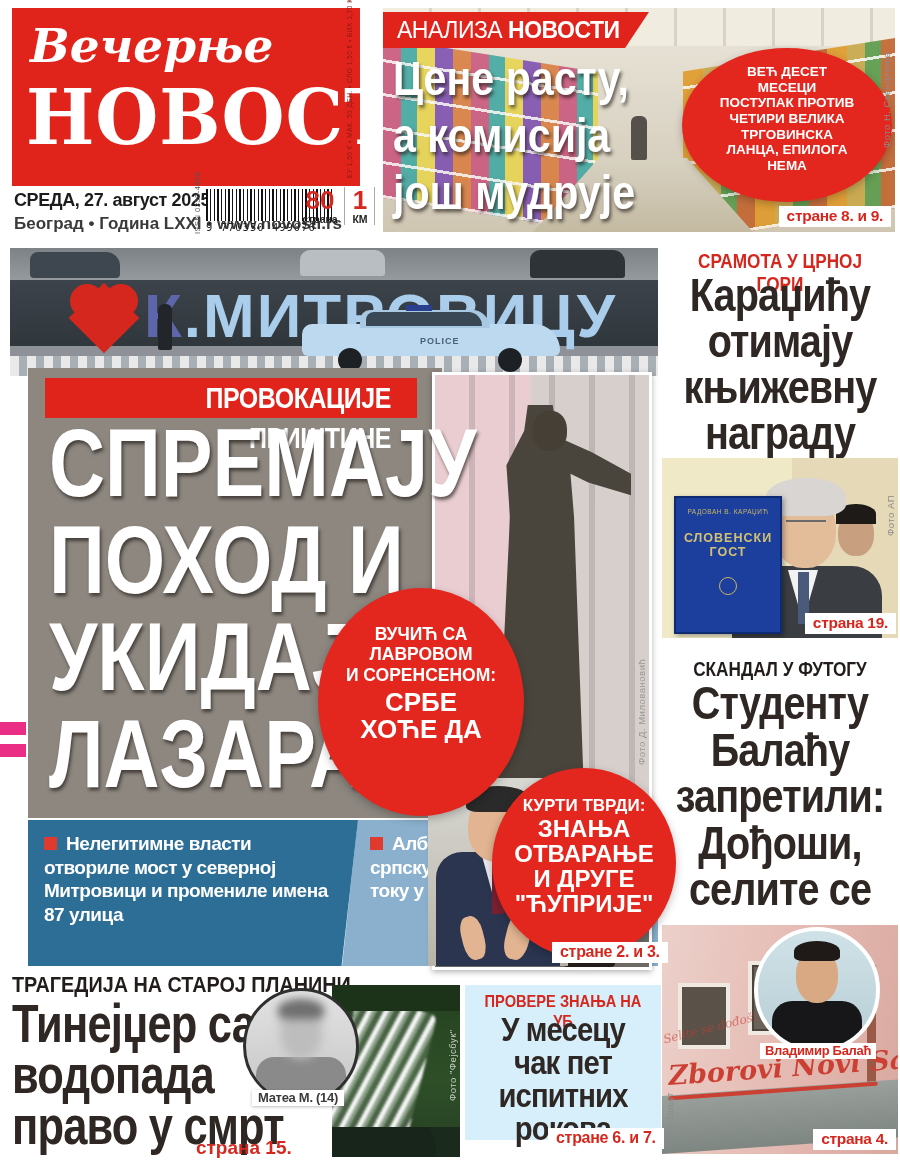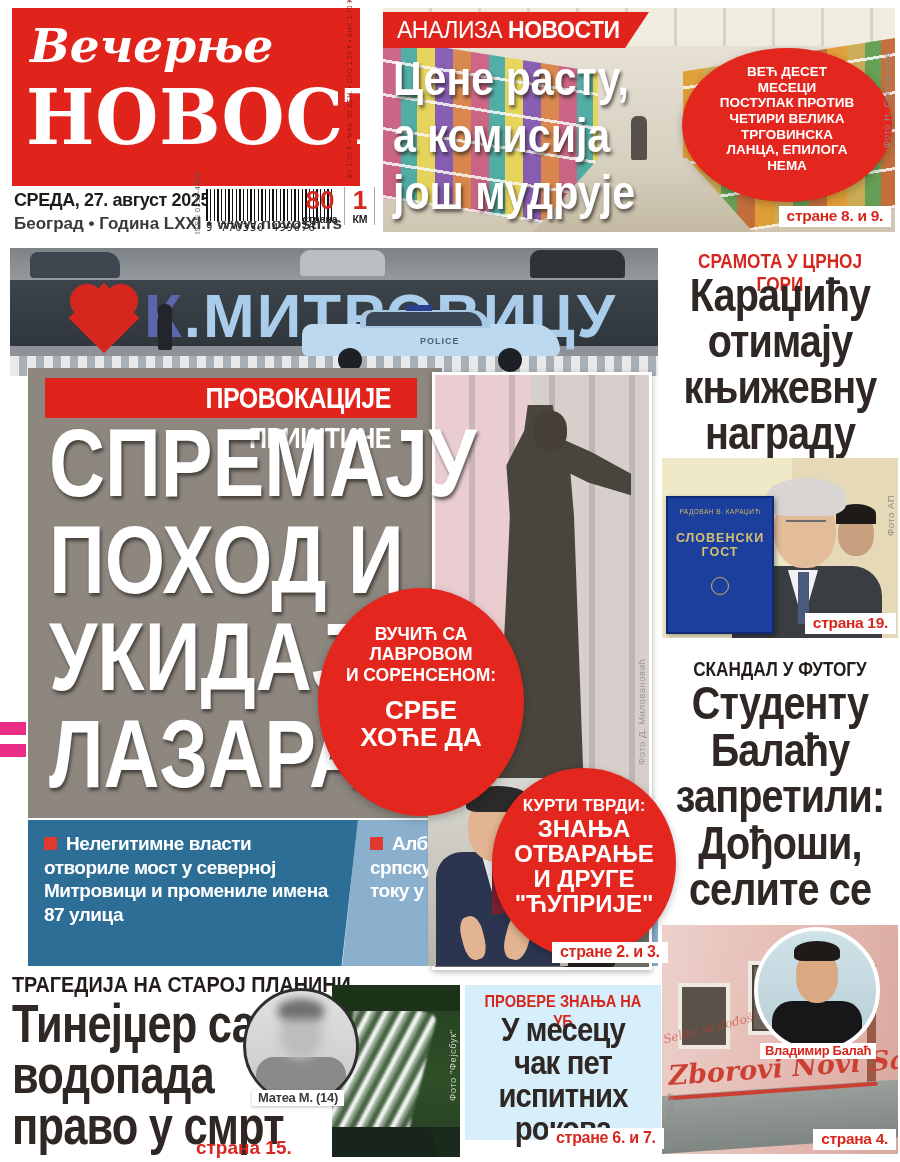--- a/index.html
+++ b/index.html
@@ -146,21 +146,21 @@
     <div class="cx whead" style="font-size:97px;line-height:97px;transform:scaleX(.8);">СПРЕМАЈУ</div>
     <div class="cx whead" style="font-size:97px;line-height:97px;transform:scaleX(.8);">ПОХОД И</div>
     <div class="cx whead" style="font-size:97px;line-height:97px;transform:scaleX(.8);">УКИДАЈУ</div>
     <div class="cx whead" style="font-size:97px;line-height:97px;transform:scaleX(.8);">ЛАЗАРА</div>
   </div>
 
   <div class="bubble" style="left:318px;top:588px;width:206px;height:228px;padding-top:36px;box-sizing:border-box;z-index:6;">
     <div class="bub-s" style="font-size:17.5px;">ВУЧИЋ СА</div>
     <div class="bub-s" style="font-size:17.5px;">ЛАВРОВОМ</div>
     <div class="bub-s" style="font-size:17.5px;">И СОРЕНСЕНОМ:</div>
-    <div class="bub-b" style="font-size:26px;margin-top:12px;">СРБЕ</div>
+    <div class="bub-b" style="font-size:26px;margin-top:4px;">СРБЕ</div>
     <div class="bub-b" style="font-size:26px;">ХОЋЕ ДА</div>
   </div>
 
   <div class="abs" style="left:28px;top:820px;width:330px;height:146px;background:#2d6e97;clip-path:polygon(0 0,100% 0,95% 100%,0 100%);padding:12px 26px 0 16px;box-sizing:border-box;z-index:2;">
     <div class="boxtext"><span class="bullet"></span><span>Нелегитимне власти отвориле мост у северној Митровици и промениле имена 87 улица</span></div>
   </div>
   <div class="abs" style="left:342px;top:820px;width:316px;height:146px;background:#8ab0cd;clip-path:polygon(5% 0,100% 0,100% 100%,0 100%);padding:12px 10px 0 28px;box-sizing:border-box;z-index:1;">
     <div class="boxtext"><span class="bullet"></span><span>Албанци префарбали и српску тробојку на кружном току у центру Зубиног Потока</span></div>
   </div>
 
@@ -199,21 +199,21 @@
 
   <div class="photo" style="left:662px;top:458px;width:236px;height:180px;background:linear-gradient(90deg,#efe9c8 0 55%,#e5d9b8 55% 100%);">
     <div class="abs" style="left:176px;top:54px;width:36px;height:44px;background:#c8a080;border-radius:46%;"></div>
     <div class="abs" style="left:174px;top:46px;width:40px;height:20px;background:#1e1a18;border-radius:50% 50% 0 0;"></div>
     <div class="abs" style="left:70px;top:108px;width:150px;height:72px;background:#3a3d42;border-radius:30px 30px 0 0;"></div>
     <div class="abs" style="left:126px;top:112px;width:30px;height:52px;background:#f2f2f4;clip-path:polygon(0 0,100% 0,50% 100%);"></div>
     <div class="abs" style="left:136px;top:114px;width:11px;height:52px;background:#4a5a7a;"></div>
     <div class="abs" style="left:112px;top:36px;width:62px;height:74px;background:#e3bd9a;border-radius:46%;"></div>
     <div class="abs" style="left:104px;top:20px;width:80px;height:38px;background:#d8d5d2;border-radius:50% 50% 30% 30%;"></div>
     <div class="abs" style="left:124px;top:62px;width:40px;height:10px;border-top:2px solid #6a6a6a;"></div>
-    <div class="abs" style="left:4px;top:38px;width:104px;height:134px;background:#1c3f9e;border:2px solid #0e2a72;box-shadow:2px 2px 5px rgba(0,0,0,.35);text-align:center;">
+    <div class="abs" style="left:12px;top:38px;width:104px;height:134px;background:#1c3f9e;border:2px solid #0e2a72;box-shadow:2px 2px 5px rgba(0,0,0,.35);text-align:center;">
       <div style="color:#c8b560;font-size:6.5px;margin-top:10px;letter-spacing:.5px;">РАДОВАН В. КАРАЏИЋ</div>
       <div style="color:#d3c070;font-size:12.5px;font-weight:bold;margin-top:16px;letter-spacing:1px;">СЛОВЕНСКИ</div>
       <div style="color:#d3c070;font-size:12.5px;font-weight:bold;letter-spacing:1px;">ГОСТ</div>
       <div style="width:16px;height:16px;border:1.5px solid #c8b560;border-radius:50%;margin:18px auto 0 auto;"></div>
     </div>
     <div class="vcredit" style="right:2px;top:8px;height:70px;">Фото АП</div>
     <div class="chip" style="right:2px;bottom:4px;">страна 19.</div>
   </div>
 
   <div class="abs" style="left:662px;top:658px;width:236px;text-align:center;">

